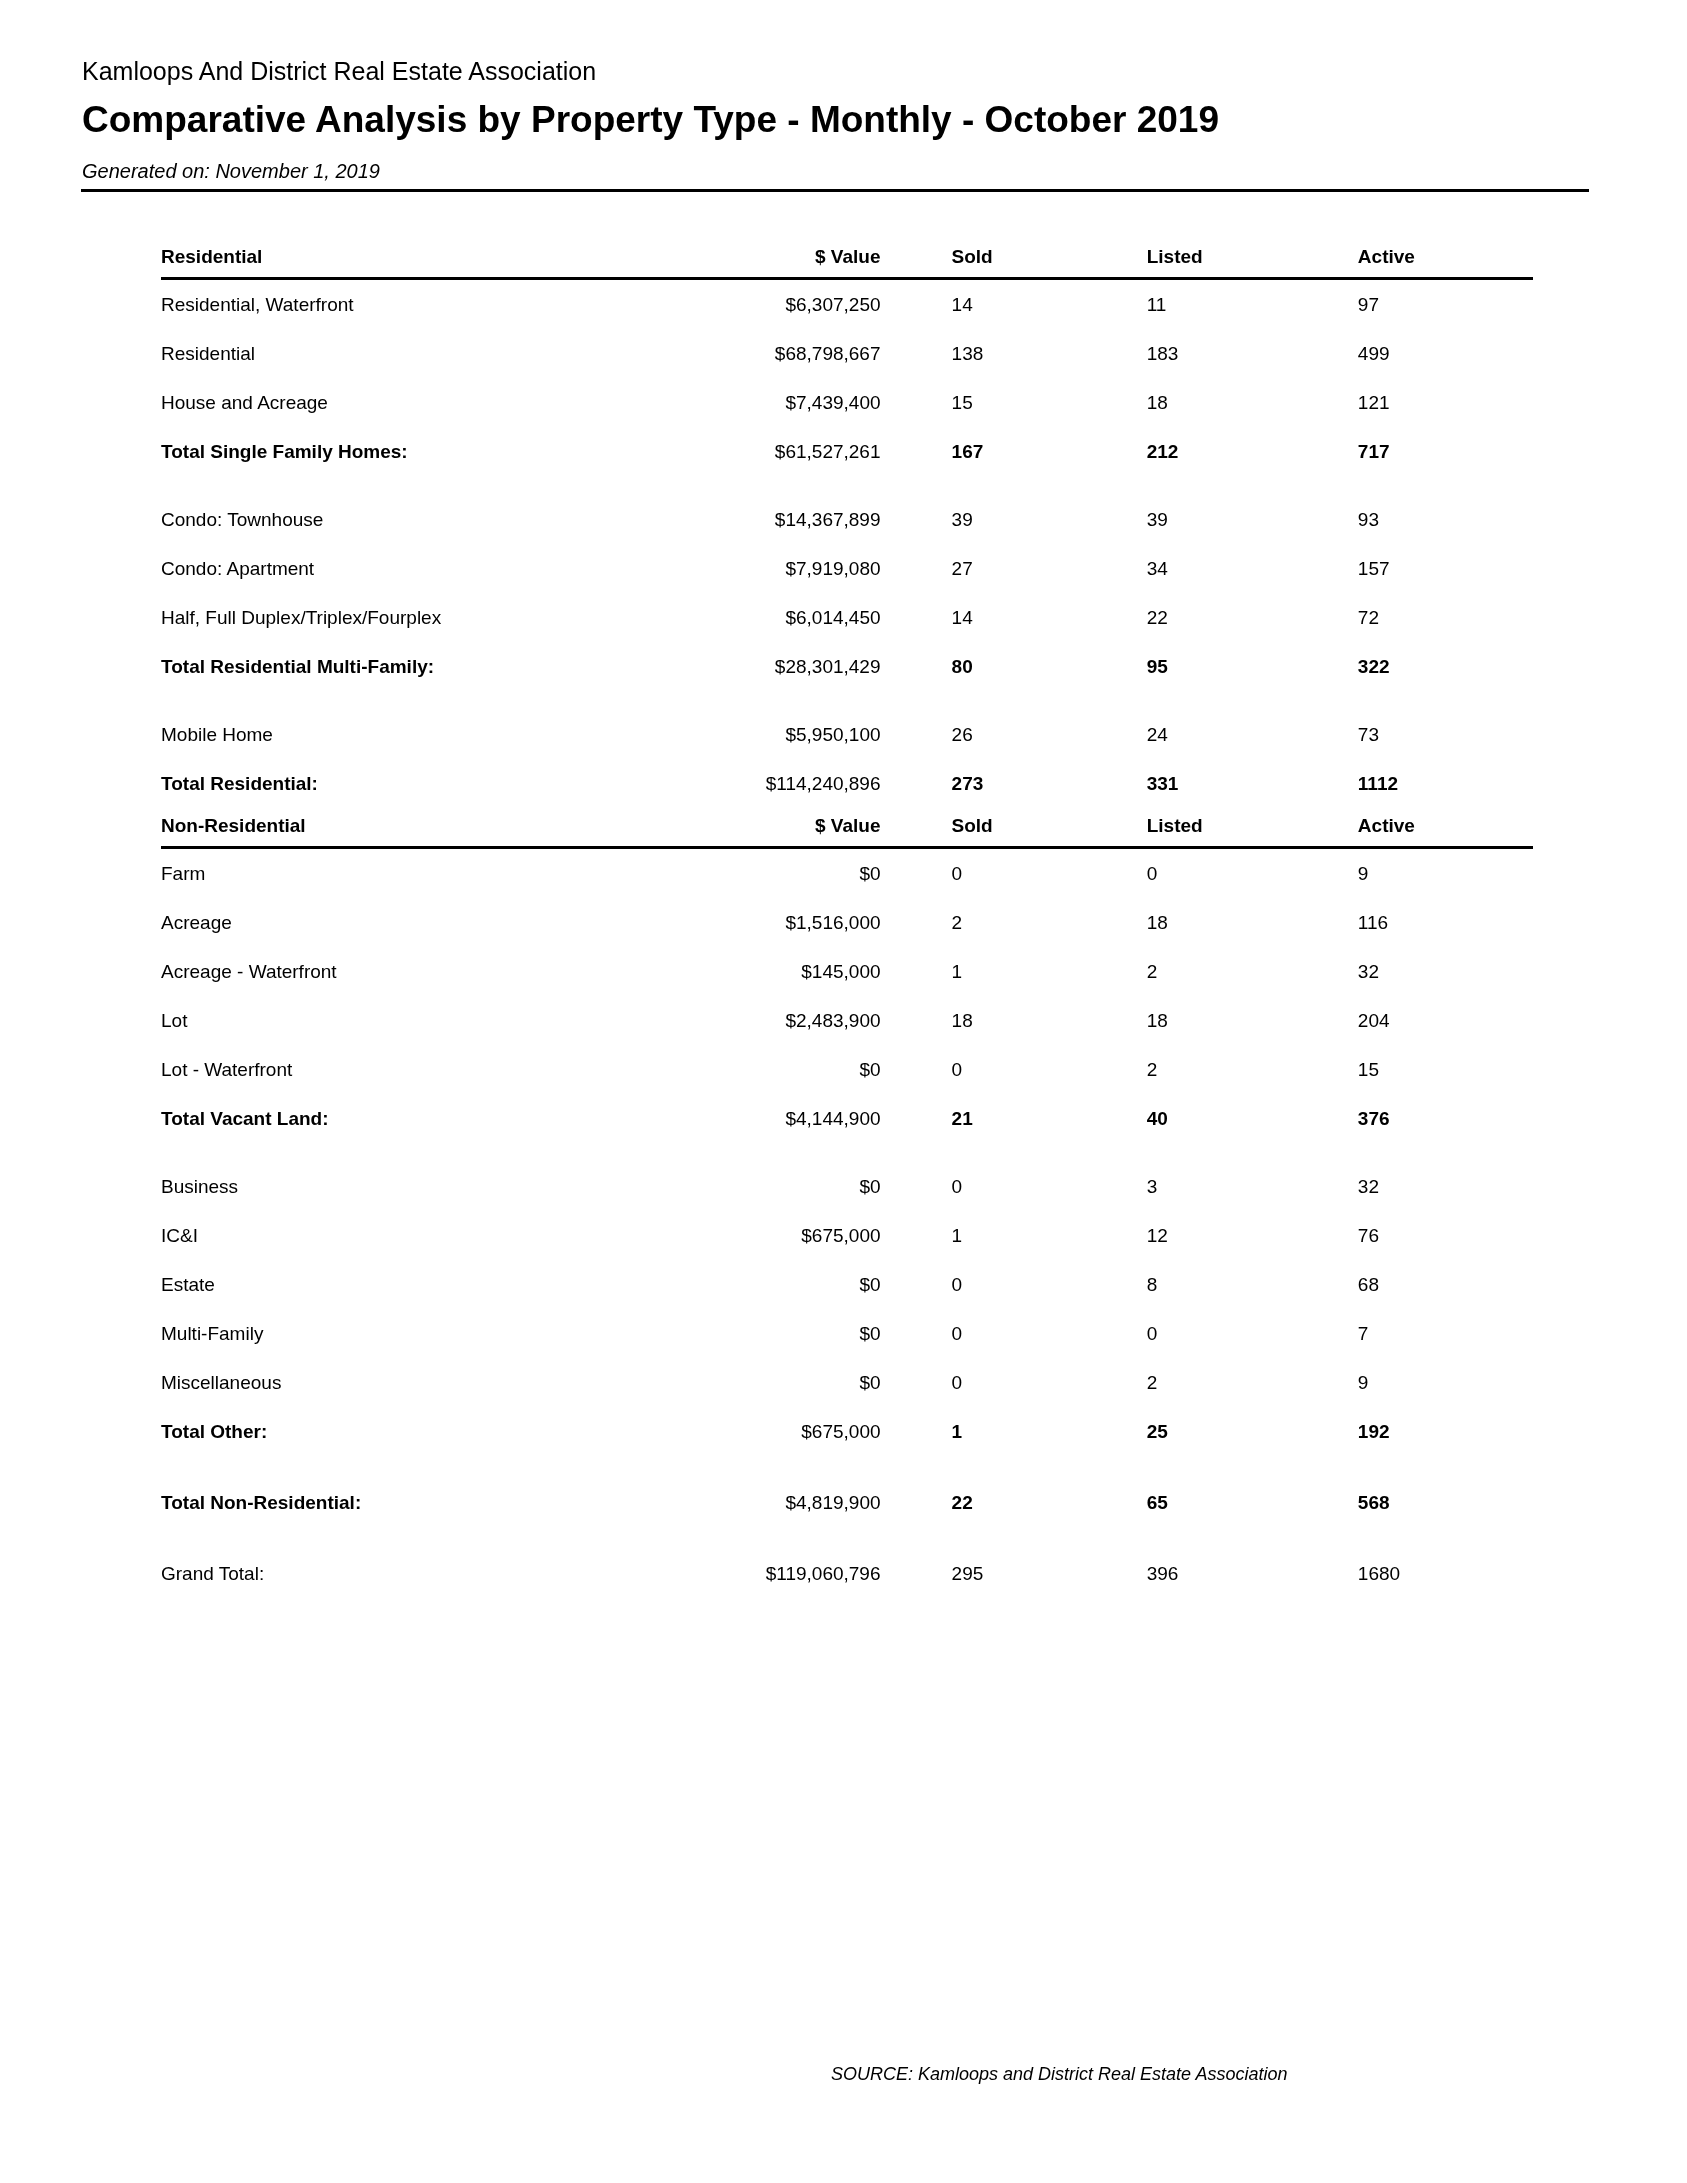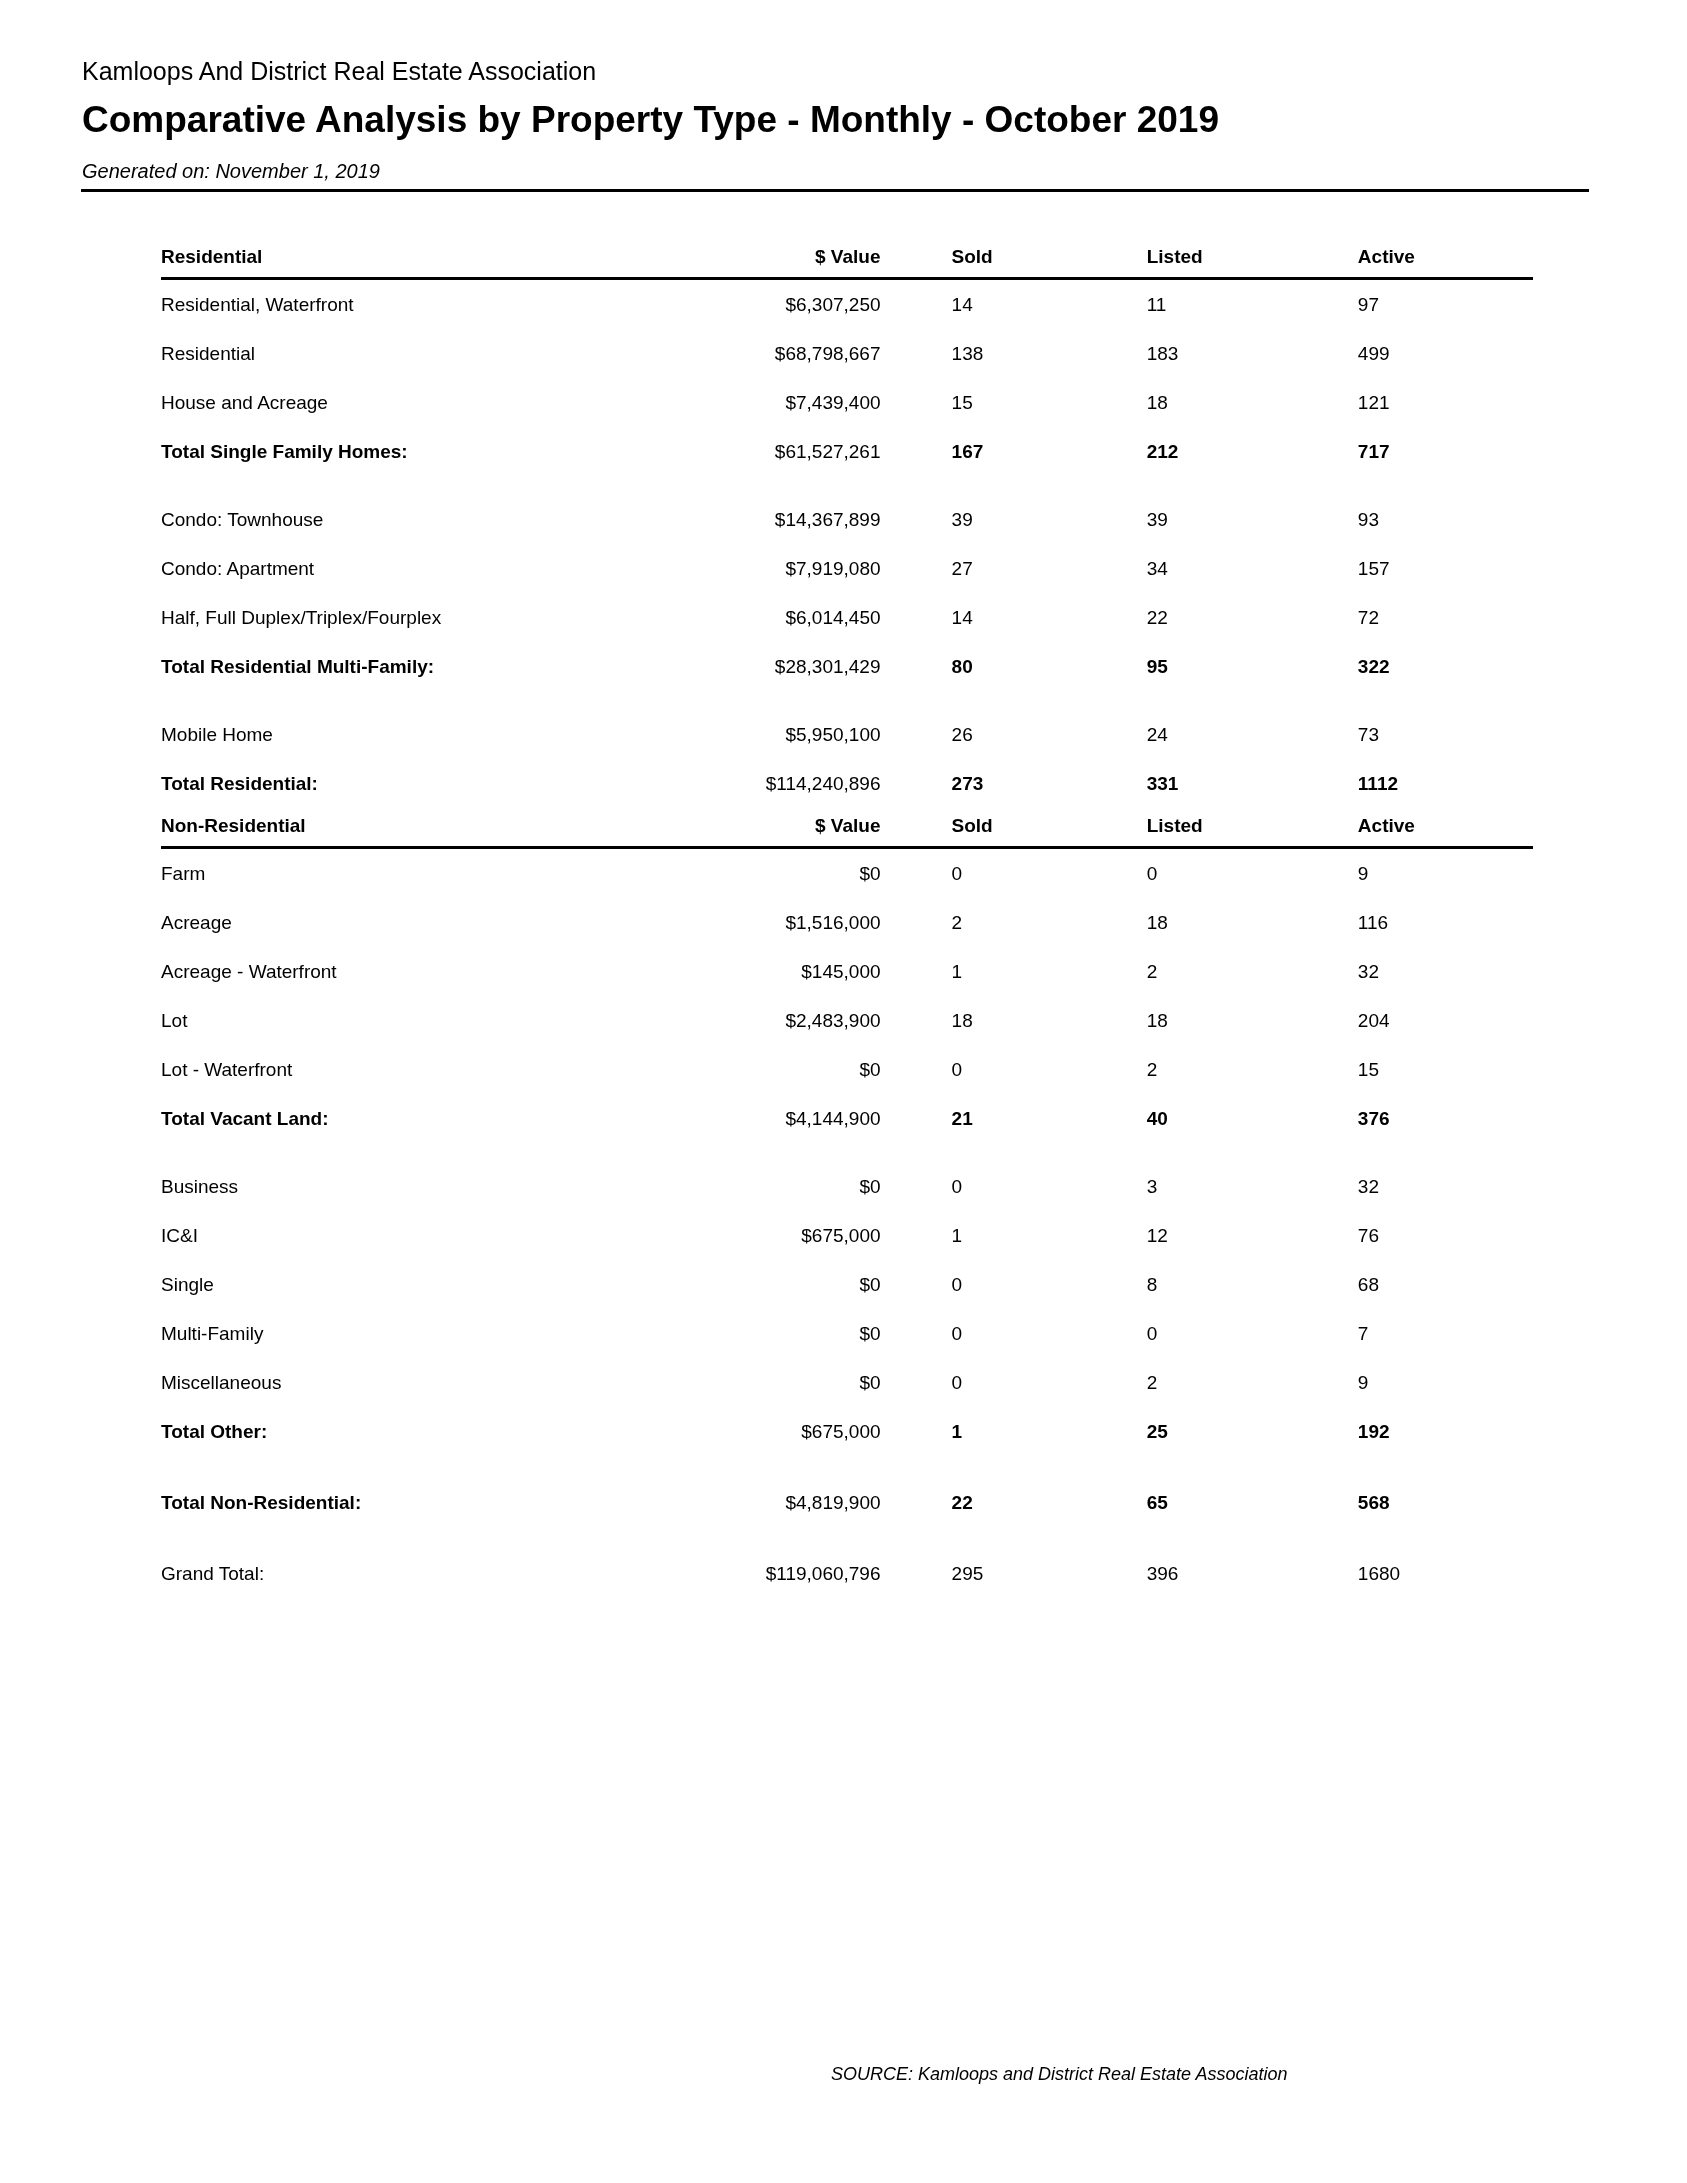--- a/index.html
+++ b/index.html
@@ -229,21 +229,21 @@
     </tr>
     <tr>
       <td>IC&amp;I</td>
       <td class="val">$675,000</td>
         <td></td>
       <td>1</td>
       <td>12</td>
       <td>76</td>
     </tr>
     <tr>
-      <td>Single</td>
+      <td>Estate</td>
       <td class="val">$0</td>
         <td></td>
       <td>0</td>
       <td>8</td>
       <td>68</td>
     </tr>
     <tr>
       <td>Multi-Family</td>
       <td class="val">$0</td>
         <td></td>

